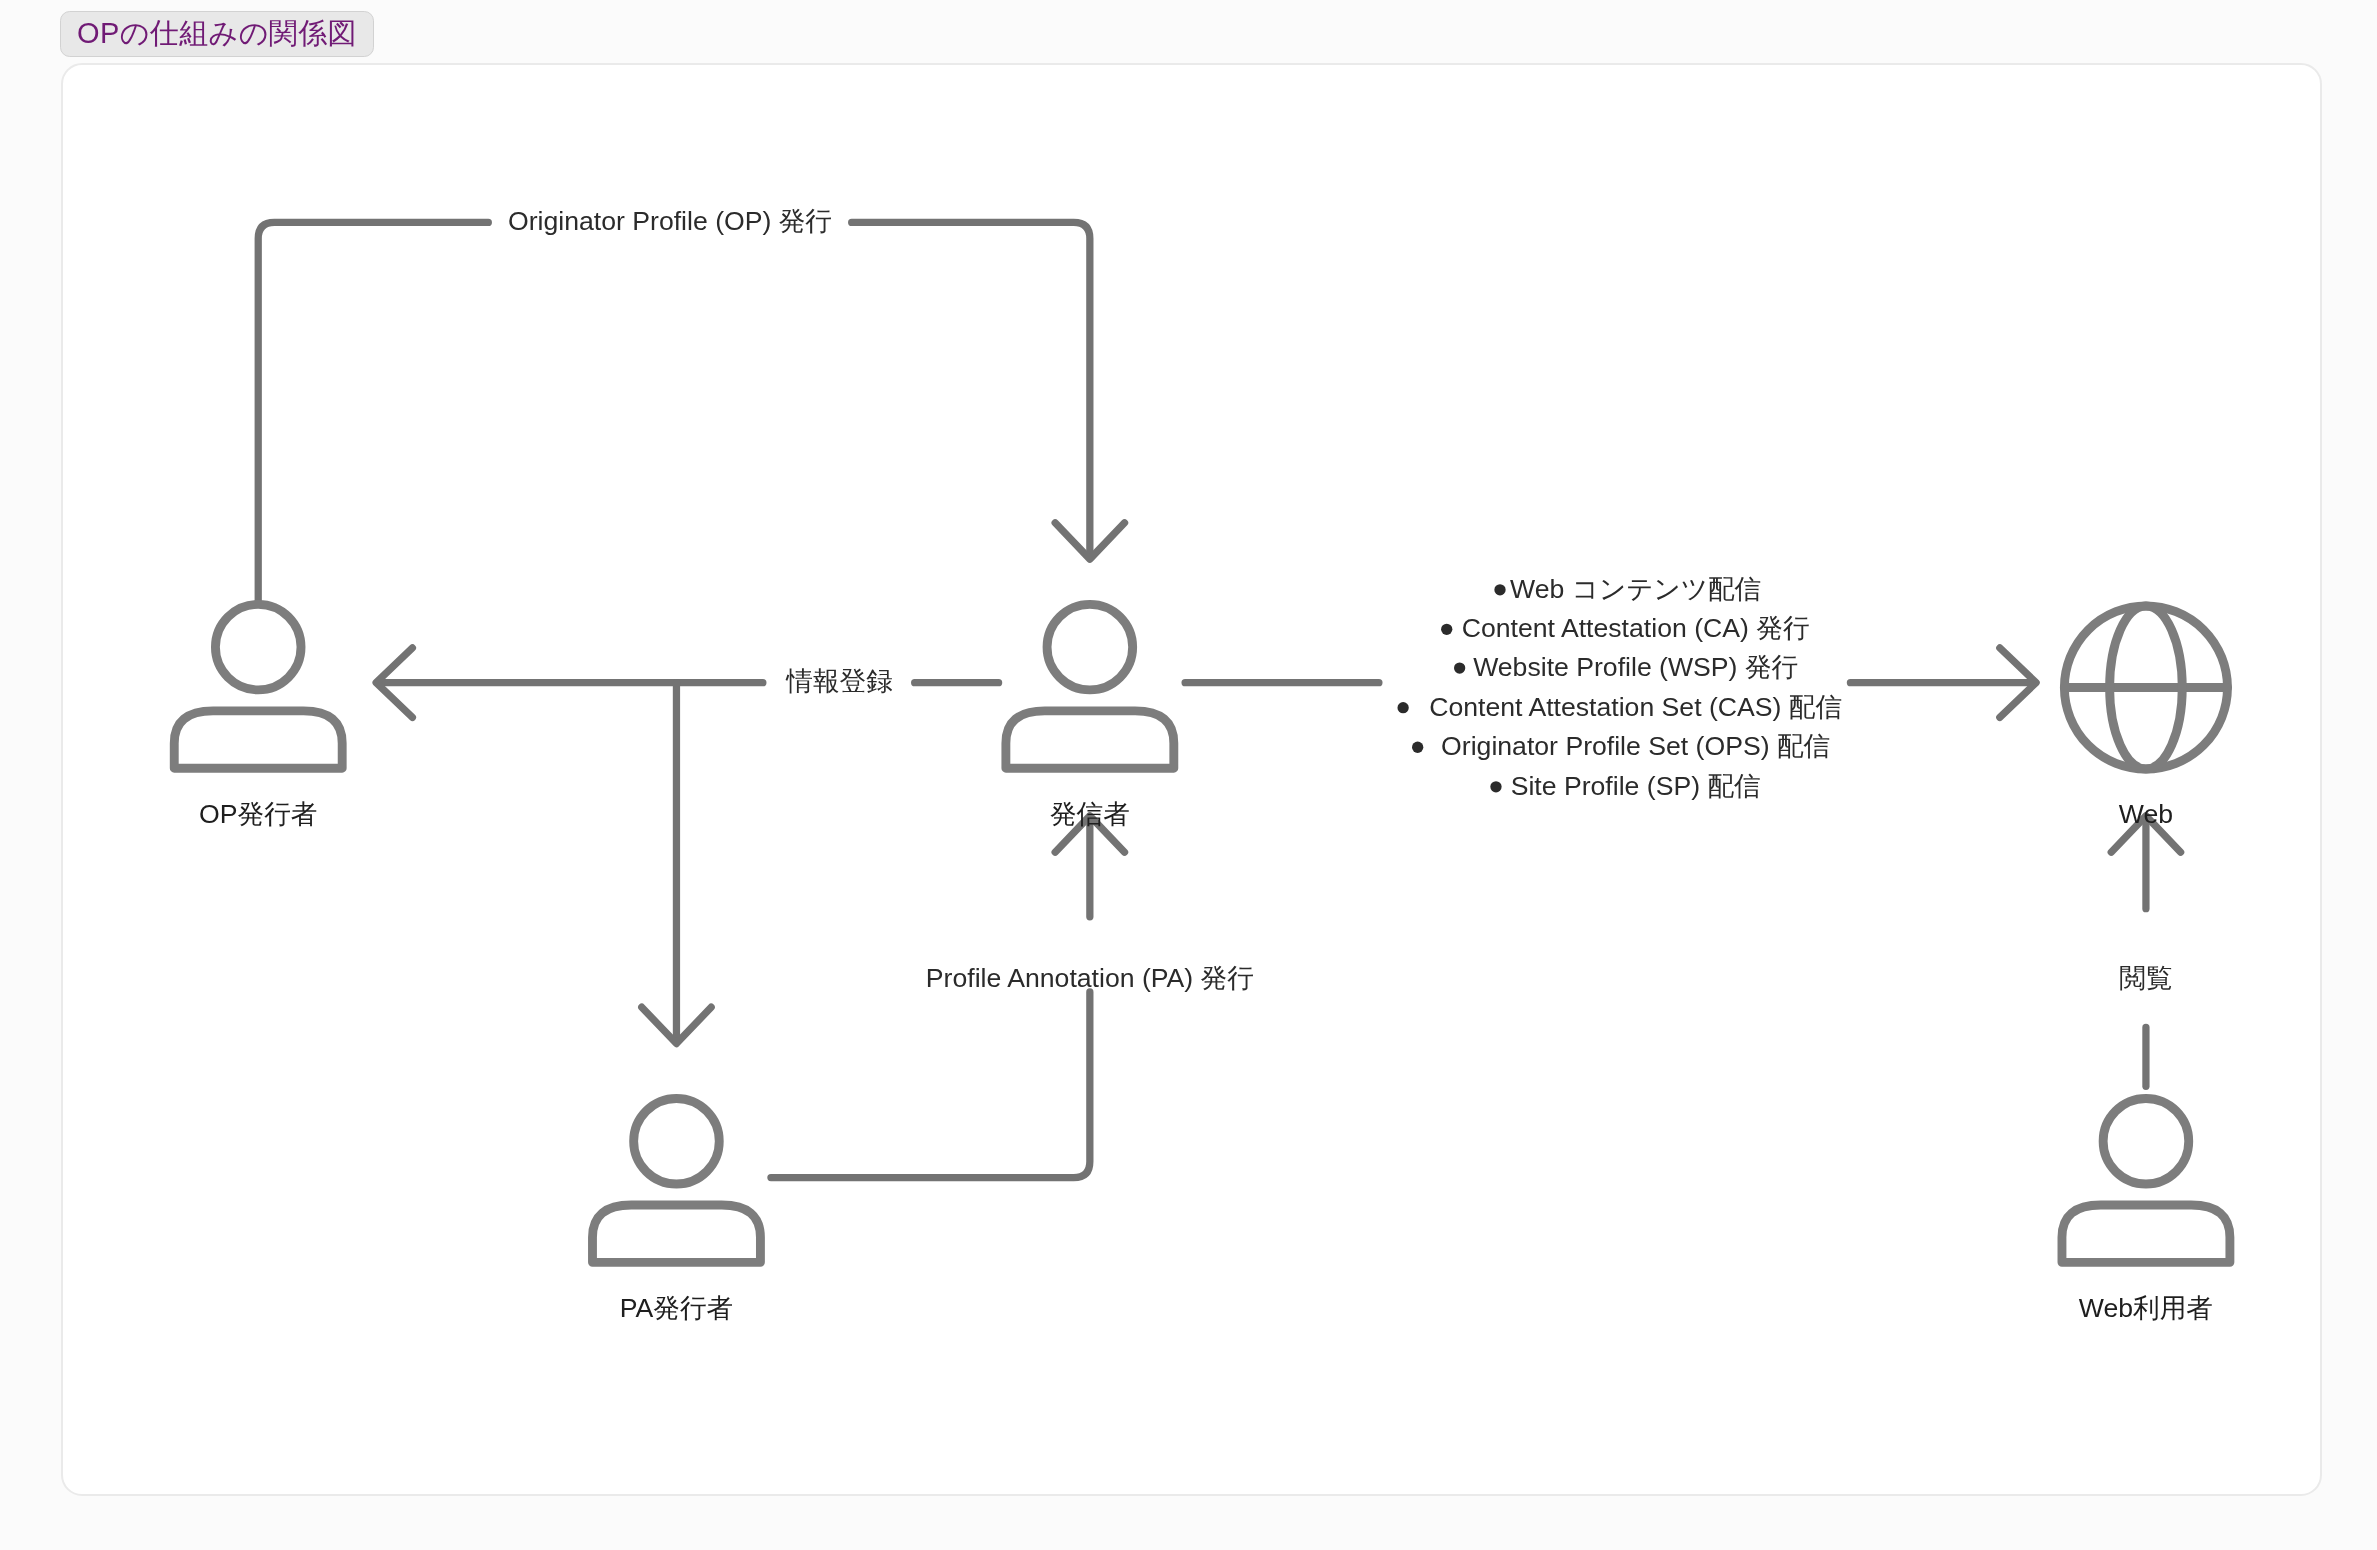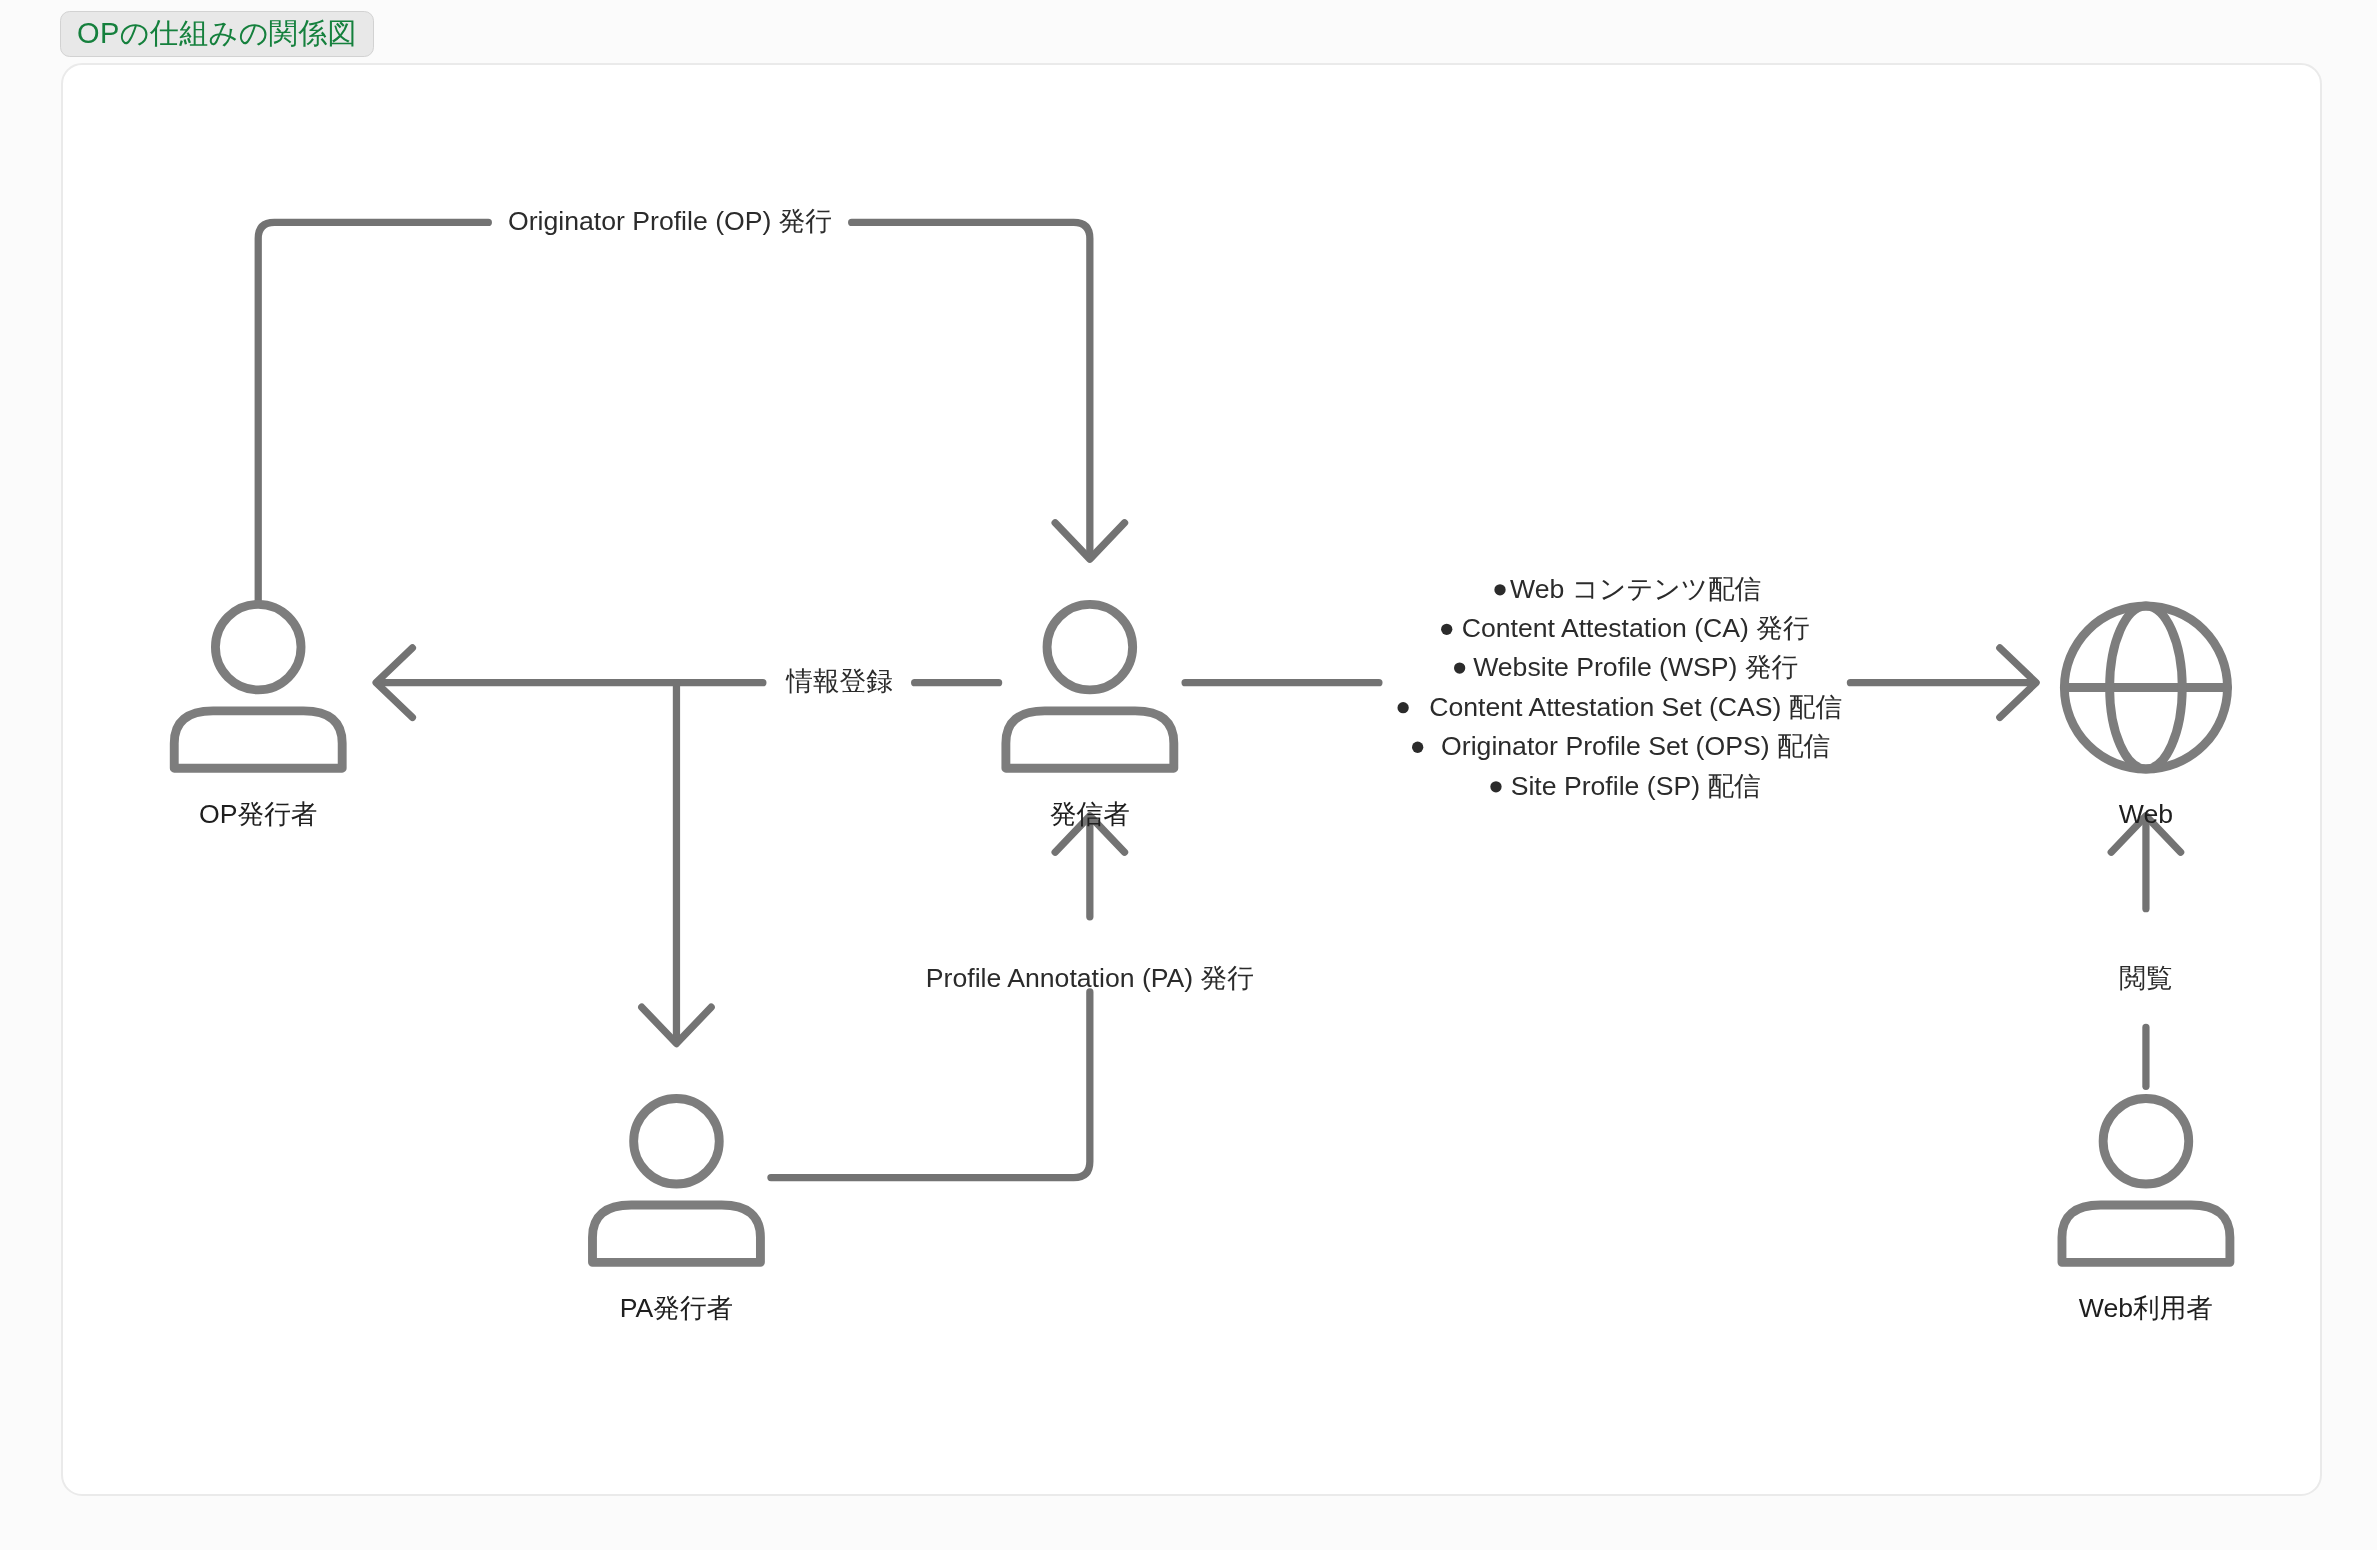--- a/index.html
+++ b/index.html
@@ -22,21 +22,21 @@
     left: 60px;
     top: 11.3px;
     height: 44px;
     display: flex;
     align-items: center;
     padding: 0 16px;
     background: #e8e8e8;
     border: 1.6px solid #d2d2d2;
     border-radius: 9.7px;
     font-size: 29px;
-    color: #15803d;
+    color: #701a75;
     letter-spacing: 0.4px;
     white-space: nowrap;
     z-index: 5;
   }
   .card {
     position: absolute;
     left: 61px;
     top: 63px;
     width: 2261px;
     height: 1433px;

